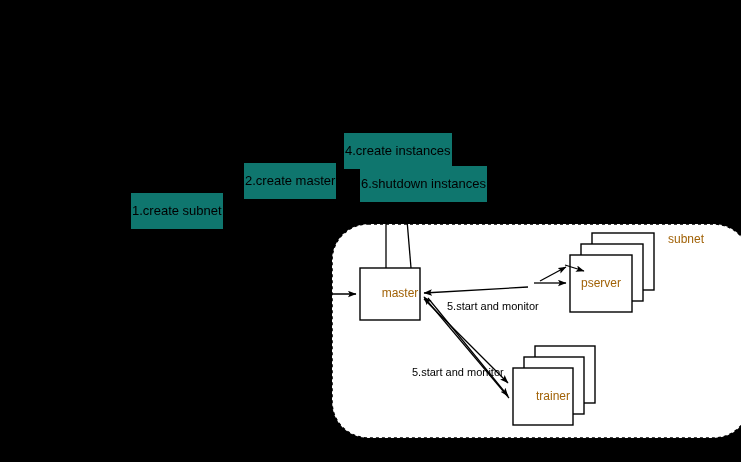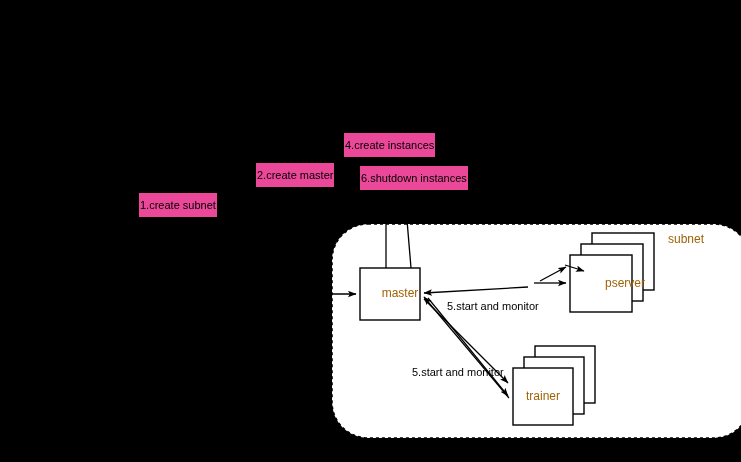--- a/index.html
+++ b/index.html
@@ -17,26 +17,26 @@
   }
   #vector-layer {
     position: absolute;
     left: 0;
     top: 0;
     width: 741px;
     height: 462px;
   }
   .step-label {
     position: absolute;
-    background: #ec4899;
+    background: #0f766e;
     color: #000000;
-    font-size: 11px;
+    font-size: 13px;
     line-height: 14px;
     white-space: nowrap;
-    padding: 5px 1px;
+    padding: 11px 1px;
     font-family: "Liberation Sans", sans-serif;
   }
   .plain-label {
     position: absolute;
     color: #000000;
     font-size: 11px;
     line-height: 13px;
     white-space: nowrap;
     font-family: "Liberation Sans", sans-serif;
     background: transparent;
@@ -106,29 +106,29 @@
 
     <g>
       <line x1="424" y1="299" x2="508" y2="383" stroke="#000000" stroke-width="1.2" marker-end="url(#arrowFilled)"></line>
       <line x1="428" y1="298" x2="508" y2="396" stroke="#000000" stroke-width="1.2" marker-end="url(#arrowFilled)"></line>
       <line x1="509" y1="398" x2="424" y2="297" stroke="#000000" stroke-width="1.2" marker-end="url(#arrowFilled)"></line>
     </g>
   </svg>
 
   <div class="node-label" style="left:360px; top:286px; width:80px;">master</div>
 
-  <div class="node-label" style="left:570px; top:276px; width:62px;padding-left:24px;">pserver</div>
+  <div class="node-label" style="left:570px; top:276px; width:62px;">pserver</div>
 
-  <div class="node-label" style="left:513px; top:389px; width:60px;">trainer</div>
+  <div class="node-label" style="left:513px; top:389px; width:80px;">trainer</div>
 
   <div class="node-label" style="left:668px; top:232px; width:60px; text-align:left;">subnet</div>
 
-  <div class="step-label" style="left:131px; top:193px;margin-left:8px;">1.create subnet</div>
+  <div class="step-label" style="left:131px; top:193px;">1.create subnet</div>
 
-  <div class="step-label" style="left:256px; top:163px;">2.create master</div>
+  <div class="step-label" style="left:244px; top:163px;">2.create master</div>
 
 
   <div class="step-label" style="left:344px; top:133px;">4.create instances</div>
 
   <div class="step-label" style="left:360px; top:166px;">6.shutdown instances</div>
 
   <div class="plain-label" style="left:447px; top:272px;">5.start and monitor</div>
 
   <div class="plain-label" style="left:412px; top:338px;">5.start and monitor</div>
 

